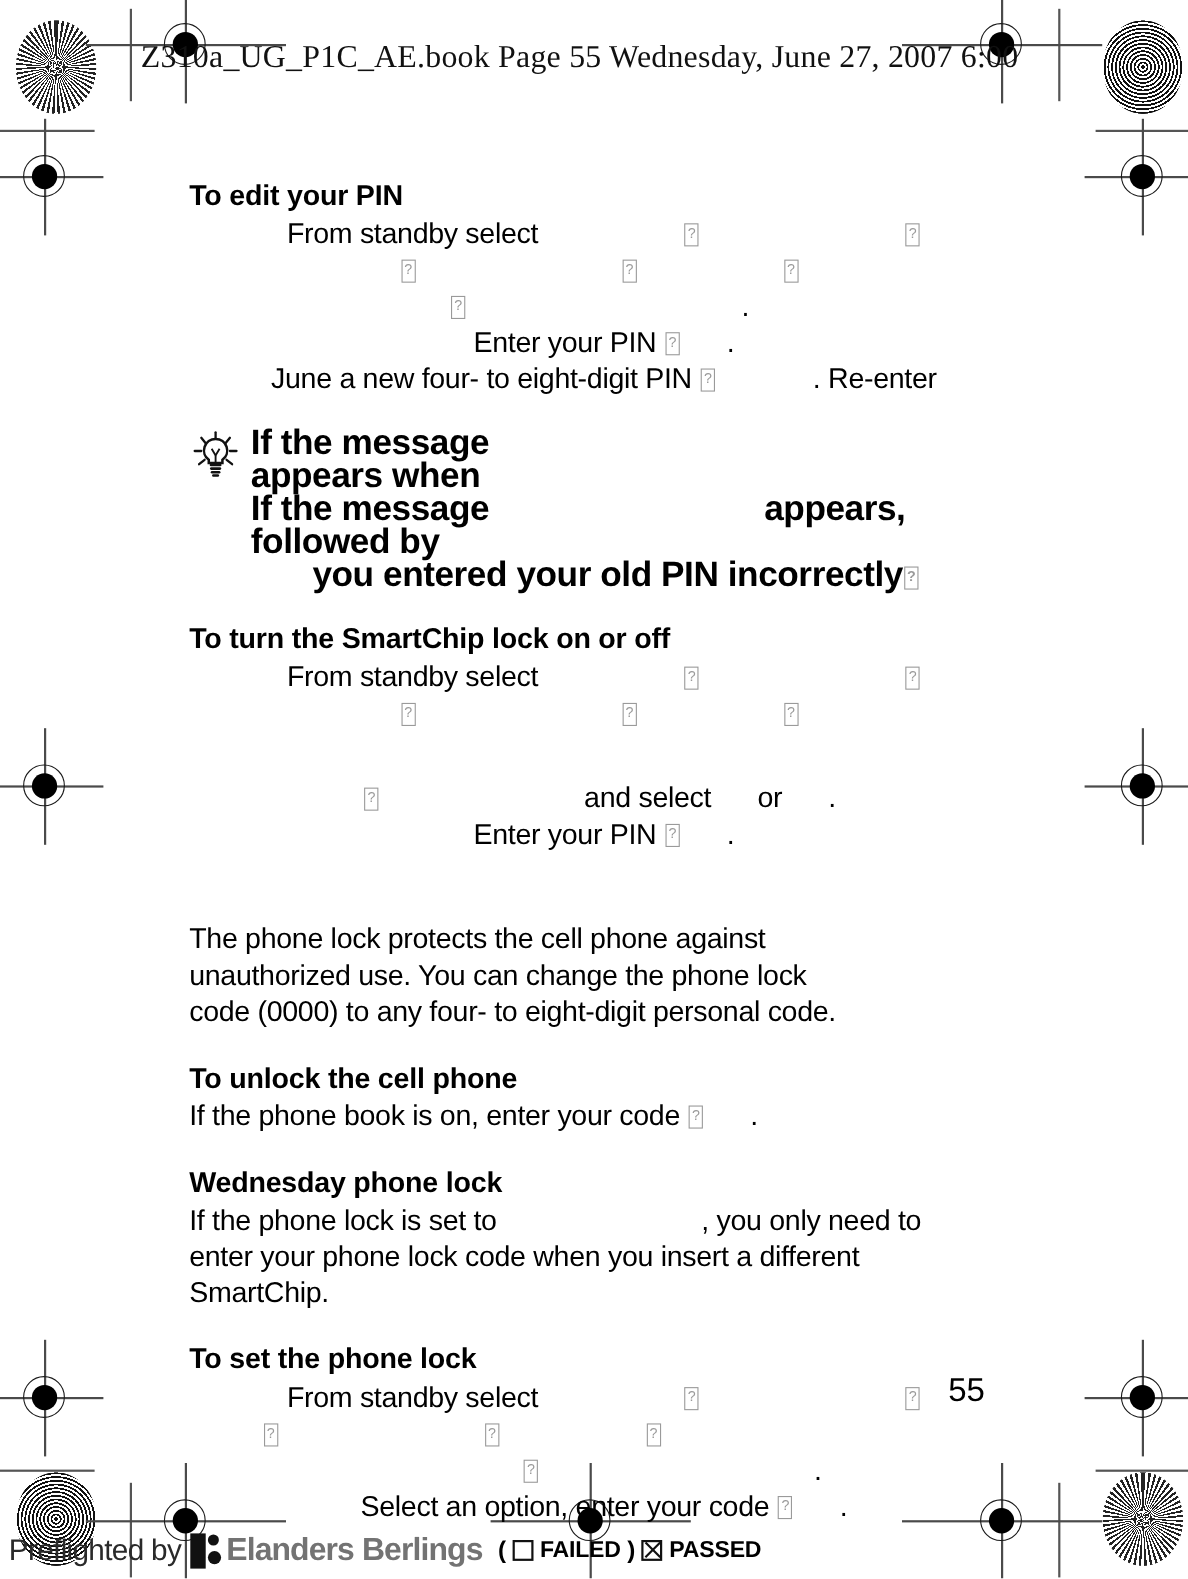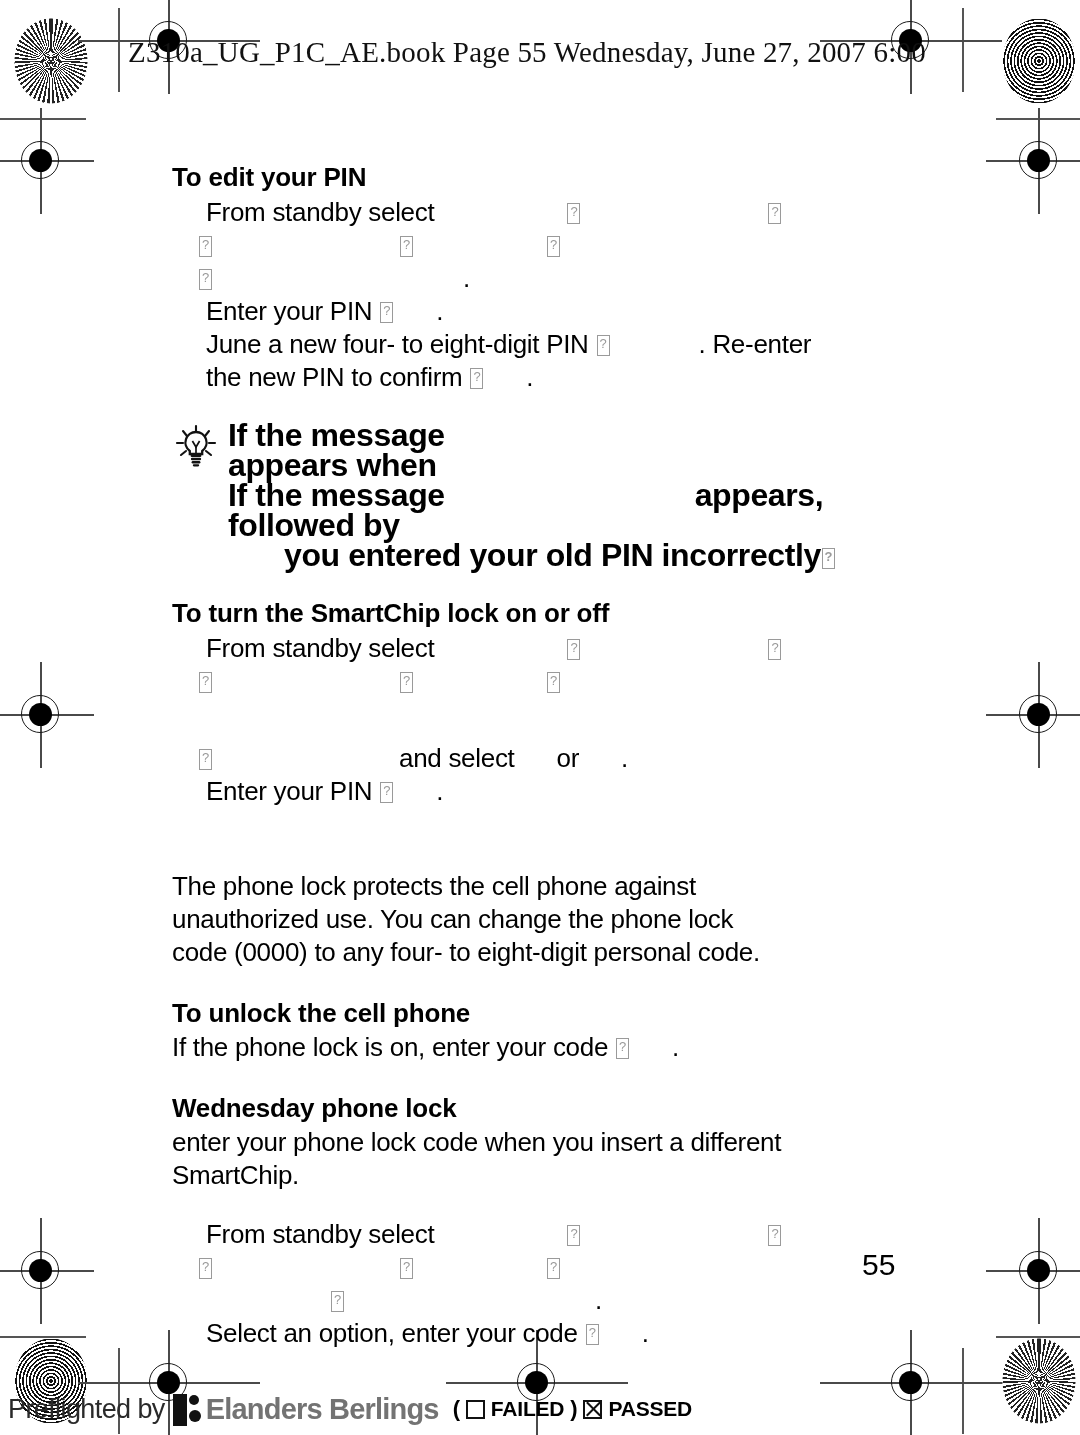--- a/index.html
+++ b/index.html
@@ -127,20 +127,21 @@
   .steps {
     margin: 0;
     padding: 0;
     list-style: none;
   }
   .step {
     font-size: 26px;
     line-height: 33px;
     padding-left: 34px;
     letter-spacing: -0.3px;
+    text-align: center;
   }
   .spacer-sm { height: 16px; }
   .spacer-md { height: 26px; }
   .spacer-lg { height: 46px; }
 
   
   .tofu {
     display: inline-block;
     width: 13px;
     height: 21px;
@@ -369,23 +370,20 @@
         <span class="tofu"></span><span class="gap-xl"></span><span class="tofu"></span><span class="gap-l"></span><span class="tofu"></span>
       </div>
       <div class="step" style="padding-left:0; margin-left:26px;">
         <span class="tofu"></span><span class="gap-xxl"></span><span>.</span>
       </div>
       <div class="step">
         <span>Enter your PIN</span> <span class="tofu"></span><span class="gap-s"></span><span>.</span>
       </div>
       <div class="step">
         <span>June a new four- to eight-digit PIN</span> <span class="tofu"></span><span class="gap-m"></span><span>. Re-enter</span>
-      </div>
-      <div class="step">
-        <span>the new PIN to confirm</span> <span class="tofu"></span><span class="gap-s"></span><span>.</span>
       </div>
     </div>
 
     <div class="spacer-md"></div>
 
     <div class="tip">
       <svg class="bulb-icon" viewBox="0 0 44 44">
         <g stroke="#111" stroke-width="2.1" stroke-linecap="round" fill="none">
           <line x1="22" y1="2" x2="22" y2="8"></line>
           <line x1="9" y1="7" x2="13" y2="12"></line>
@@ -440,33 +438,37 @@
     <div class="para">
       <div>The phone lock protects the cell phone against</div>
       <div>unauthorized use. You can change the phone lock</div>
       <div>code (0000) to any four- to eight-digit personal code.</div>
     </div>
 
     <div class="spacer-md"></div>
 
     <div class="h-sub">To unlock the cell phone</div>
     <div class="para">
-      <span>If the phone lock is on, enter your code</span> <span class="tofu"></span><span class="gap-s"></span><span>.</span>
+      <span>If the phone book is on, enter your code</span> <span class="tofu"></span><span class="gap-s"></span><span>.</span>
     </div>
 
     <div class="spacer-md"></div>
 
     <div class="h-sub">Wednesday phone lock</div>
     <div class="para">
+      <div>
+        <span>If the phone lock is set to</span><span class="gap-xl"></span><span>, you only need to</span>
+      </div>
       <div>enter your phone lock code when you insert a different</div>
       <div>SmartChip.</div>
     </div>
 
     <div class="spacer-md"></div>
 
+    <div class="h-proc">To set the phone lock</div>
     <div class="steps">
       <div class="step">
         <span>From standby select</span><span class="gap-l"></span><span class="tofu"></span><span class="gap-xl"></span><span class="tofu"></span>
       </div>
       <div class="step" style="padding-left:0; margin-left:26px;">
         <span class="tofu"></span><span class="gap-xl"></span><span class="tofu"></span><span class="gap-l"></span><span class="tofu"></span><span class="gap-xxl"></span><span class="gap-l"></span><span class="tofu"></span><span class="gap-xxl"></span><span>.</span>
       </div>
       <div class="step">
         <span>Select an option, enter your code</span> <span class="tofu"></span><span class="gap-s"></span><span>.</span>
       </div>

